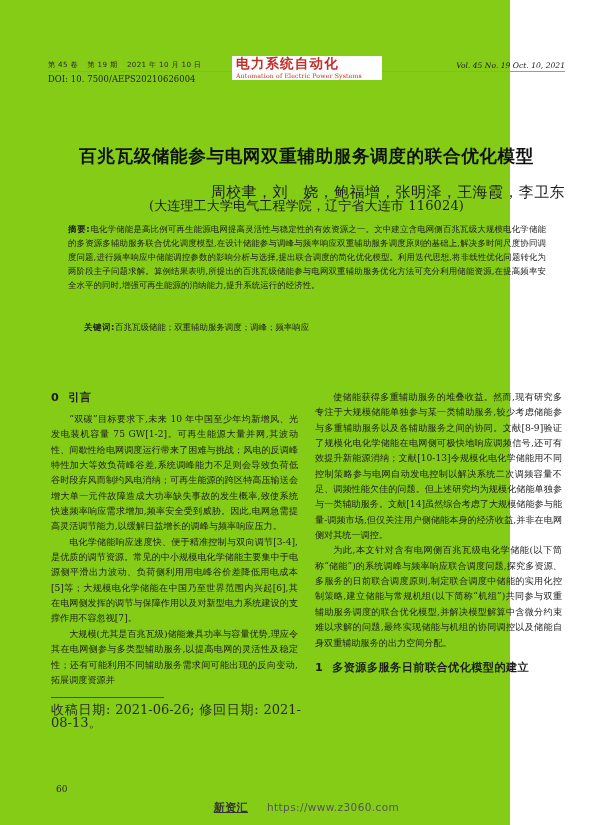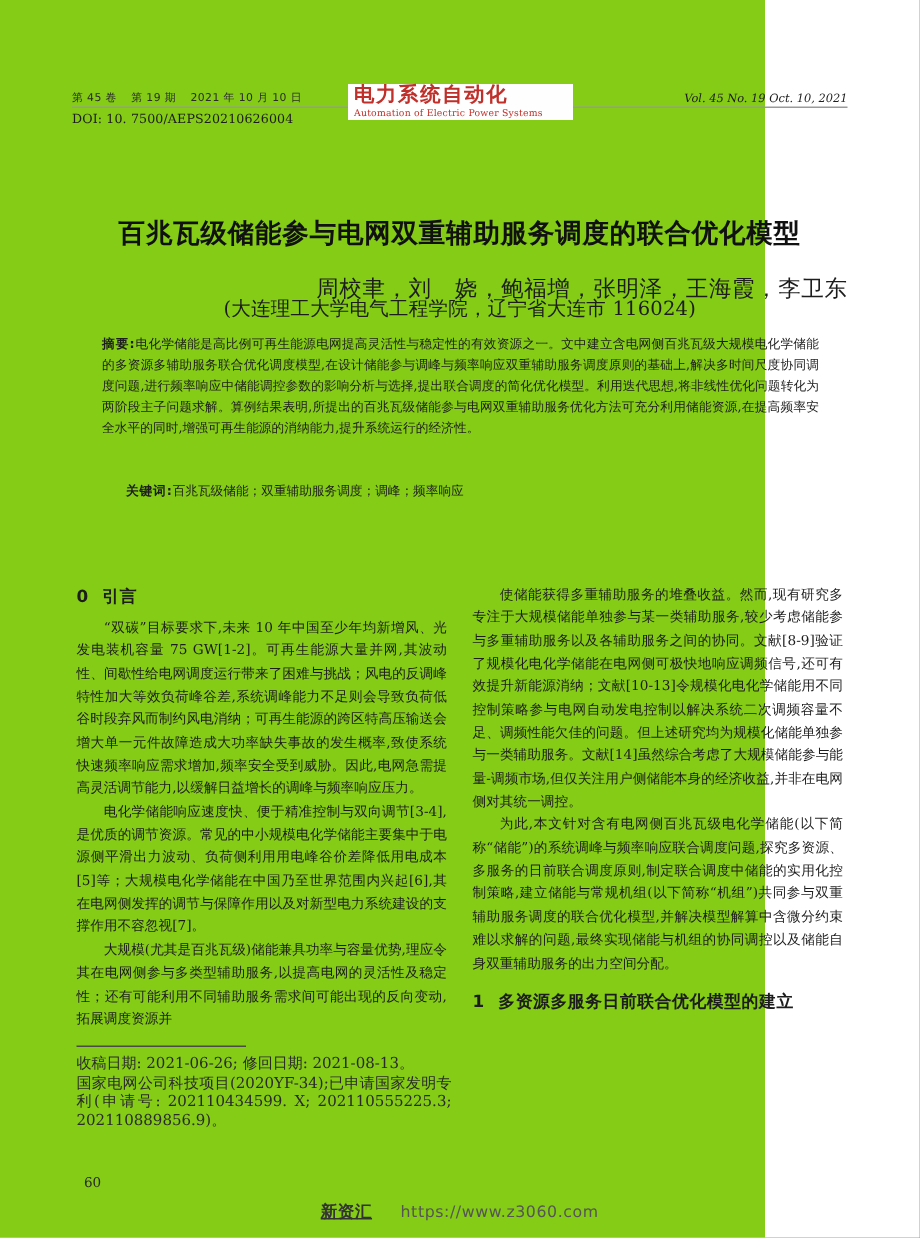--- a/index.html
+++ b/index.html
@@ -203,21 +203,21 @@
     top: 697px;
     width: 113px;
     height: 1px;
     background: #4a4a4a;
   }
   .footnotes {
     position: absolute;
     left: 51px;
     top: 704px;
     width: 250px;
-    font-size: 10px;
+    font-size: 13px;
     line-height: 12.6px;
     color: #2a2a2a;
     text-align: justify;
   }
   .footnotes div { margin: 0; }
   .fn-wide { text-align: justify; text-justify: inter-ideograph; }
 
   .pageno {
     position: absolute;
     left: 56px;
@@ -290,21 +290,20 @@
     <p class="para">使储能获得多重辅助服务的堆叠收益。然而,现有研究多专注于大规模储能单独参与某一类辅助服务,较少考虑储能参与多重辅助服务以及各辅助服务之间的协同。文献[8-9]验证了规模化电化学储能在电网侧可极快地响应调频信号,还可有效提升新能源消纳；文献[10-13]令规模化电化学储能用不同控制策略参与电网自动发电控制以解决系统二次调频容量不足、调频性能欠佳的问题。但上述研究均为规模化储能单独参与一类辅助服务。文献[14]虽然综合考虑了大规模储能参与能量-调频市场,但仅关注用户侧储能本身的经济收益,并非在电网侧对其统一调控。</p>
     <p class="para">为此,本文针对含有电网侧百兆瓦级电化学储能(以下简称“储能”)的系统调峰与频率响应联合调度问题,探究多资源、多服务的日前联合调度原则,制定联合调度中储能的实用化控制策略,建立储能与常规机组(以下简称“机组”)共同参与双重辅助服务调度的联合优化模型,并解决模型解算中含微分约束难以求解的问题,最终实现储能与机组的协同调控以及储能自身双重辅助服务的出力空间分配。</p>
     <div class="sec-h spaced">
       <span class="num">1</span><span>多资源多服务日前联合优化模型的建立</span>
     </div>
   </div>
 
   <div class="foot-rule"></div>
   <div class="footnotes">
     <div>收稿日期: 2021-06-26; 修回日期: 2021-08-13。</div>
-    <div class="fn-wide">国家电网公司科技项目(2020YF-34);已申请国家发明专利(申请号: 202110434599. X; 202110555225.3; 202110889856.9)。</div>
   </div>
 
   <div class="pageno">60</div>
 
   <div class="watermark">
     <span class="wm-cn">新资汇</span><span class="wm-url">https://www.z3060.com</span>
   </div>
 
 </div>
 

